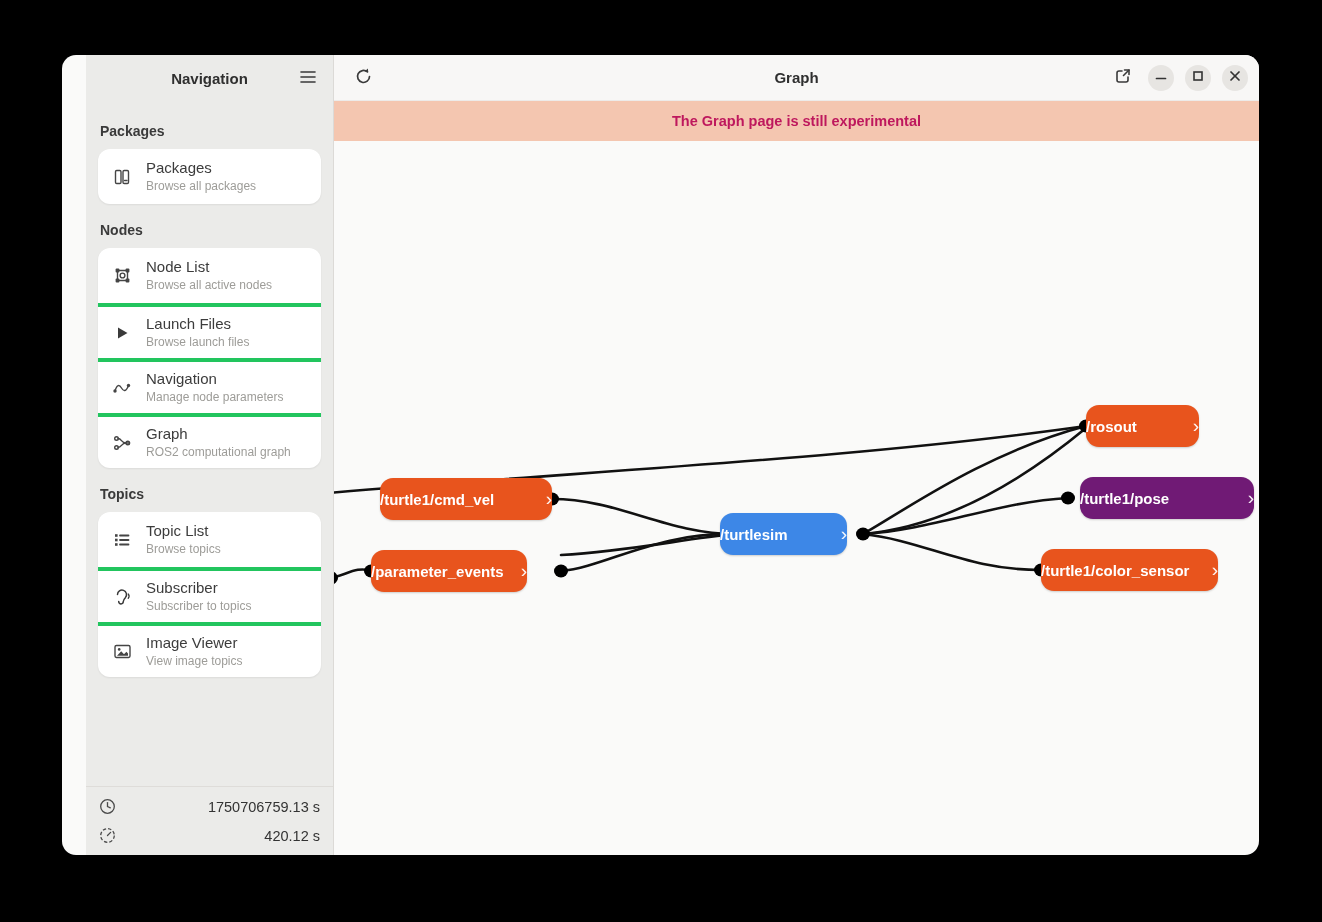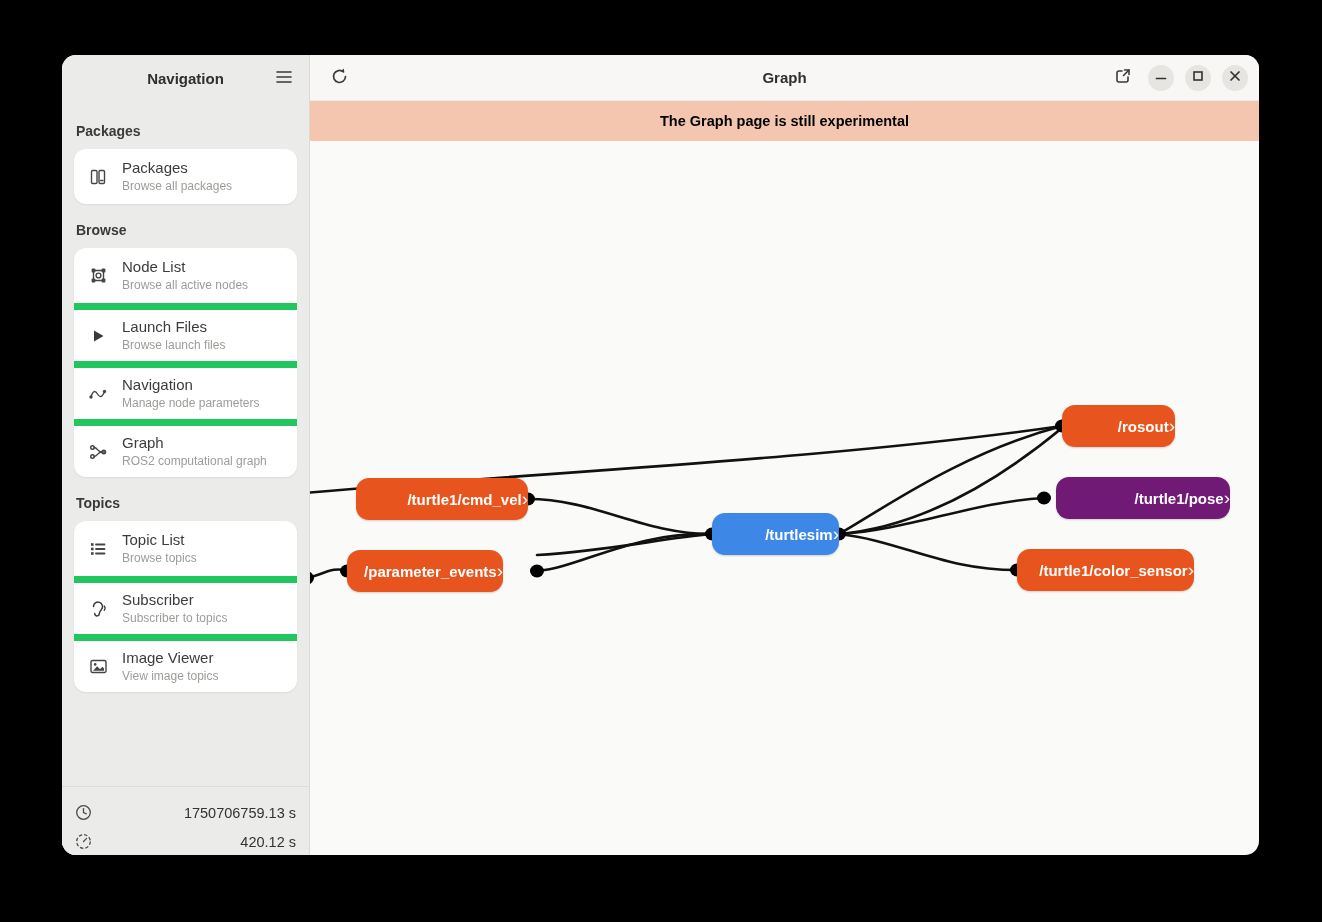--- a/index.html
+++ b/index.html
@@ -4,38 +4,38 @@
 <style>
   * { margin:0; padding:0; box-sizing:border-box; }
   html,body { width:1322px; height:922px; background:#000; overflow:hidden;
               font-family:"Liberation Sans", sans-serif; }
 
   .window { position:absolute; left:62px; top:55px; width:1197px; height:800px;
             background:#FAFAF9; border-radius:14px; overflow:hidden; display:flex; }
 
   
   .sidebar { width:248px; height:100%; background:#EBEBE9; position:relative;
-             border-right:1px solid #DCDAD7; display:flex; flex-direction:column; }
+             border-right:1px solid #DCDAD7; display:flex; flex-direction:column;margin-left:24px; }
   .sb-header { height:46px; flex:0 0 46px; display:flex; align-items:center; position:relative; }
   .sb-title { flex:1; text-align:center; font-weight:bold; font-size:15px; color:#2f2f2f; }
   .sb-menu-btn { position:absolute; right:12px; top:10px; width:26px; height:26px; border:none;
                  background:transparent; border-radius:6px; cursor:pointer; display:flex;
                  align-items:center; justify-content:center; }
   .sb-scroll { flex:1; overflow:hidden; padding:12px 12px 0 12px; }
   .sec-label { font-size:14px; font-weight:bold; color:#3a3a3a; margin:18px 2px 10px 2px; }
   .sec-label:first-child { margin-top:10px; }
   .card { background:#fff; border-radius:12px; box-shadow:0 1px 2px rgba(0,0,0,.07); overflow:hidden; }
   .item { display:flex; align-items:center; padding:7px 14px; min-height:55px; cursor:pointer; }
-  .item + .item { border-top:7px solid #22c55e; }
+  .item + .item { border-top:4px solid #22c55e; }
   .item .icn { width:20px; height:20px; margin-right:14px; flex:0 0 20px; display:flex;
                align-items:center; justify-content:center; }
   .item .t { font-size:15px; color:#3c3c3c; line-height:20px; }
   .item .s { font-size:12px; color:#9d9c98; line-height:17px; }
   .sb-status { flex:0 0 68px; background:#EBEBE9; border-top:1px solid #DEDCD9; padding:5px 0; }
-  .st-row { height:29px; display:flex; align-items:flex-end; padding:0 13px; }
+  .st-row { height:29px; display:flex; align-items:center; padding:0 13px; }
   .st-row .icn { width:17px; height:17px; margin-right:8px; display:flex; align-items:center; }
   .st-row .val { flex:1; text-align:right; font-size:14.5px; color:#333; }
 
   
   .main { flex:1; display:flex; flex-direction:column; position:relative; }
   .main-header { height:46px; flex:0 0 46px; background:#F8F7F6; display:flex; align-items:center;
                  position:relative; border-bottom:1px solid #EDEBE9; }
   .main-title { position:absolute; left:0; right:0; text-align:center; font-weight:bold;
                 font-size:15px; color:#2f2f2f; pointer-events:none; }
   .hbtn { border:none; background:transparent; cursor:pointer; display:flex; align-items:center;
@@ -44,21 +44,21 @@
   .win-controls { margin-left:auto; display:flex; align-items:center; gap:11px; padding-right:11px; z-index:2; }
   .openwin-btn { width:28px; height:28px; }
   .circ { width:26px; height:26px; border-radius:50%; background:#E7E5E2; }
   .banner { height:40px; flex:0 0 40px; display:flex; align-items:center; justify-content:center;
             font-weight:bold; font-size:14.5px; }
 
   
   .canvas { position:relative; flex:1; }
   .canvas svg.edges { position:absolute; left:0; top:0; }
   .gnode { position:absolute; height:42px; border-radius:13px; display:flex; align-items:center;
-           justify-content:flex-end; color:#fff; font-weight:bold; font-size:15px;
+           justify-content:space-between; color:#fff; font-weight:bold; font-size:15px;
            cursor:pointer; box-shadow:0 1px 2px rgba(0,0,0,.18); }
   .gnode .chev { font-size:19px; font-weight:normal; line-height:1; margin-top:-2px; opacity:.95; }
 </style>
 </head>
 <body>
 
 <div class="window">
 
   <aside class="sidebar">
     <div class="sb-header">
@@ -86,21 +86,21 @@
                 <rect x="10" y="2.5" width="5.5" height="13" rx="1.2" stroke="#454545" stroke-width="1.4" fill="none" stroke-linecap="round" stroke-linejoin="round"></rect>
                 <line x1="11.5" y1="12.5" x2="14" y2="12.5" stroke="#454545" stroke-width="1.4" fill="none" stroke-linecap="round" stroke-linejoin="round"></line>
               </svg>
             </span>
         <div class="txt">
           <div class="t">Packages</div>
           <div class="s">Browse all packages</div>
         </div>
       </div>
   </div>
-  <div class="sec-label">Browse</div>
+  <div class="sec-label">Nodes</div>
   <div class="card">
 
       <div class="item">
         <span class="icn">
               <svg width="19" height="19" viewBox="0 0 19 19">
                 <g stroke="#454545" stroke-width="1.4" fill="none" stroke-linecap="round" stroke-linejoin="round">
                   <line x1="4.5" y1="4.5" x2="14.5" y2="4.5"></line>
                   <line x1="4.5" y1="14.5" x2="14.5" y2="14.5"></line>
                   <line x1="4.5" y1="4.5" x2="4.5" y2="14.5"></line>
                   <line x1="14.5" y1="4.5" x2="14.5" y2="14.5"></line>
@@ -282,21 +282,21 @@
                 <g stroke="#333" stroke-width="1.7" stroke-linecap="round">
                   <line x1="2" y1="2" x2="10" y2="10"></line>
                   <line x1="10" y1="2" x2="2" y2="10"></line>
                 </g>
               </svg>
           </span>
         </button>
       </div>
     </header>
 
-    <div class="banner" id="banner" style="background: rgb(244, 198, 176); color: #000000;">The Graph page is still experimental</div>
+    <div class="banner" id="banner" style="background: rgb(244, 198, 176); color: #be185d;">The Graph page is still experimental</div>
 
     <div class="canvas" id="canvas">
         <svg class="edges" width="949" height="714" viewBox="0 0 949 714">
           <path d="M -6 352 C 250 330 520 318 752 285" fill="none" stroke="#111111" stroke-width="2.6" stroke-linecap="round"></path>
           <path d="M -7 437 C 8 437 22 424 37 430" fill="none" stroke="#111111" stroke-width="2.6" stroke-linecap="round"></path>
           <path d="M 218 358 C 285 358 332 393 402 393" fill="none" stroke="#111111" stroke-width="2.6" stroke-linecap="round"></path>
           <path d="M 227 414 C 300 410 352 397 402 393" fill="none" stroke="#111111" stroke-width="2.6" stroke-linecap="round"></path>
           <path d="M 227 430 C 272 426 322 391 402 393" fill="none" stroke="#111111" stroke-width="2.6" stroke-linecap="round"></path>
           <path d="M 529 393 C 570 370 650 312 752 285" fill="none" stroke="#111111" stroke-width="2.6" stroke-linecap="round"></path>
           <path d="M 529 393 C 620 385 700 330 752 287" fill="none" stroke="#111111" stroke-width="2.6" stroke-linecap="round"></path>
@@ -313,21 +313,21 @@
           <ellipse cx="-3" cy="437" rx="7" ry="6.5" fill="#000"></ellipse>
         </svg>
   <div class="gnode" style="left:46px;top:337px;width:172px;background:#E8541D">
     <span>/turtle1/cmd_vel</span>
     <span class="chev">›</span>
   </div>
   <div class="gnode" style="left:37px;top:409px;width:156px;background:#E8541D">
     <span>/parameter_events</span>
     <span class="chev">›</span>
   </div>
-  <div class="gnode" style="left:402px;top:372px;width:127px;background:#3D87E7">
+  <div class="gnode" style="left:386px;top:372px;width:127px;background:#3D87E7">
     <span>/turtlesim</span>
     <span class="chev">›</span>
   </div>
   <div class="gnode" style="left:752px;top:264px;width:113px;background:#E8541D">
     <span>/rosout</span>
     <span class="chev">›</span>
   </div>
   <div class="gnode" style="left:746px;top:336px;width:174px;background:#701a75">
     <span>/turtle1/pose</span>
     <span class="chev">›</span>

